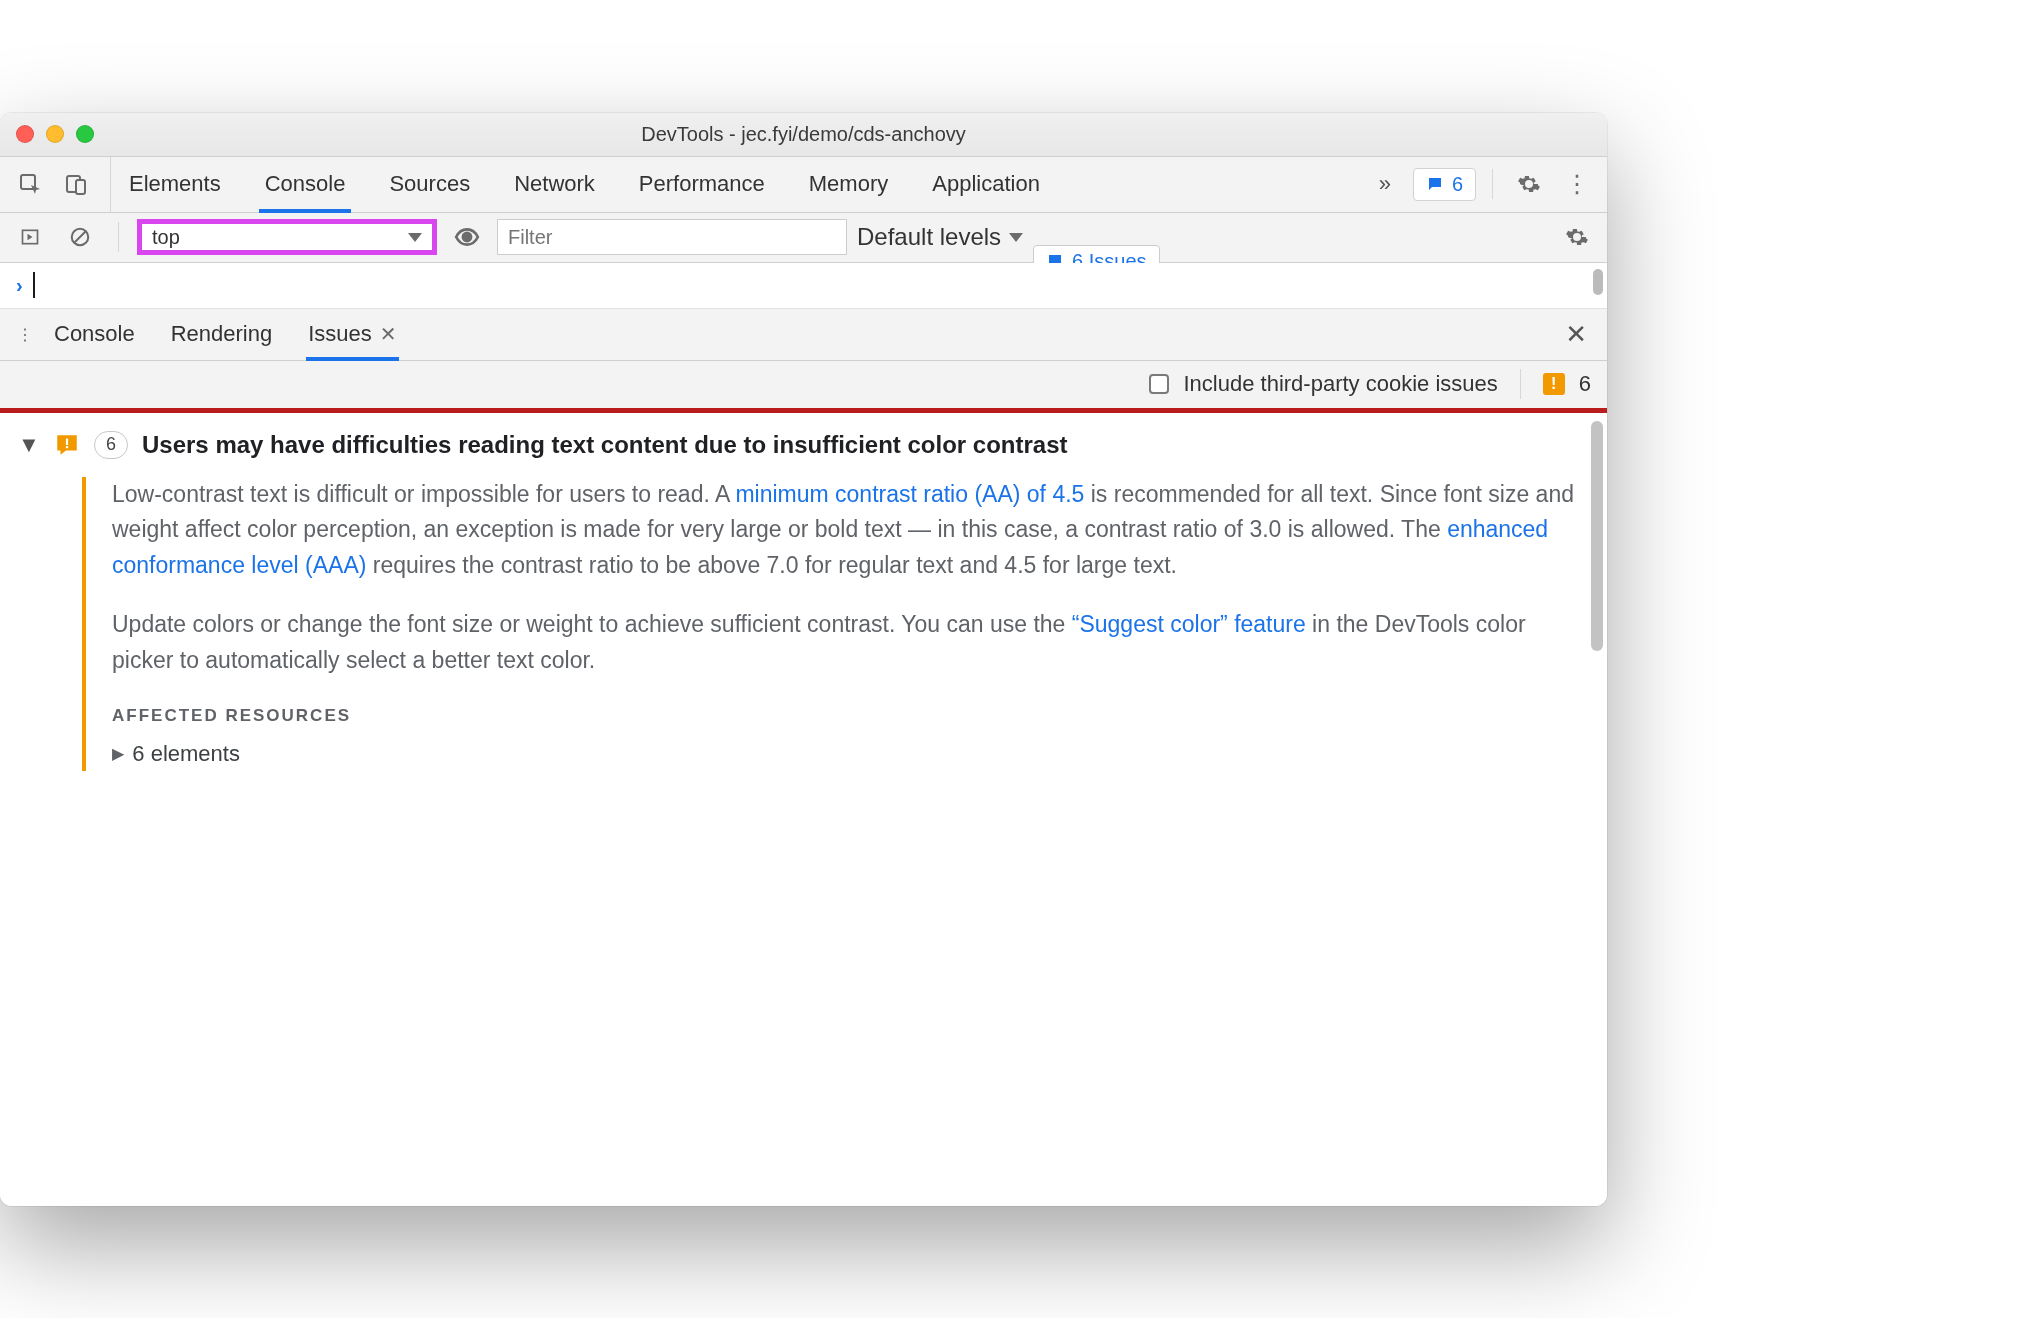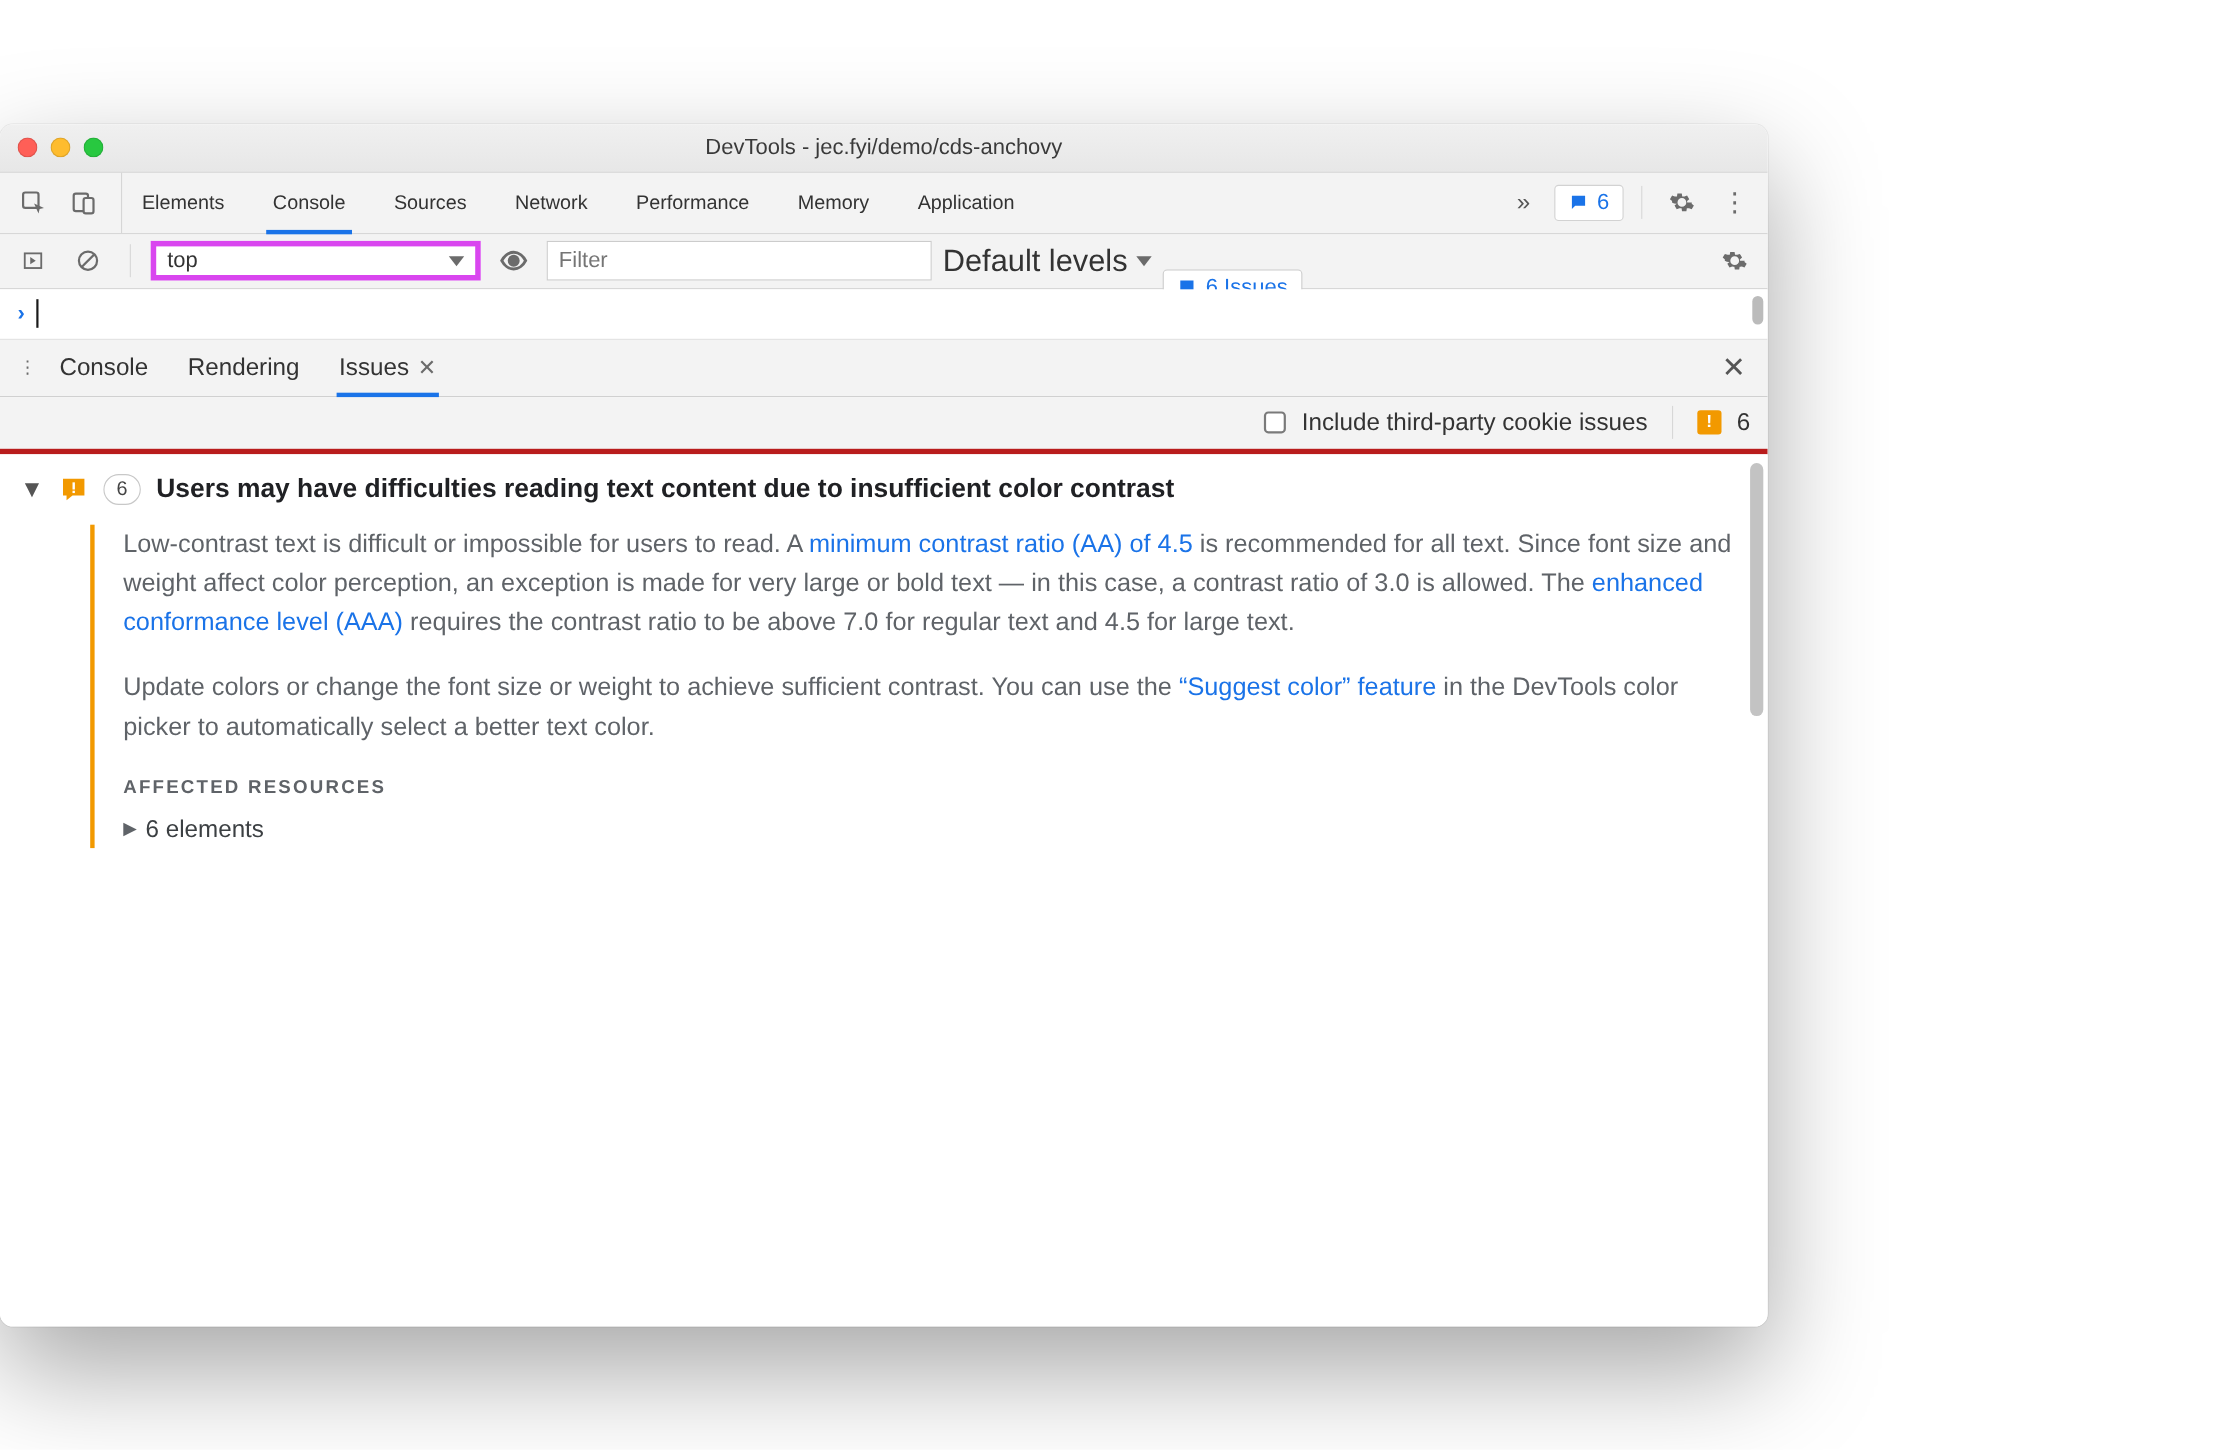--- a/index.html
+++ b/index.html
@@ -54,21 +54,21 @@
     display: flex; align-items: stretch;
     padding: 0 10px;
   }
   .ts-left { display:flex; align-items:center; gap: 6px; padding-right: 14px; border-right: 1px solid #d6d6d6; }
   .icon-btn {
     width: 40px; height: 40px; display:flex; align-items:center; justify-content:center;
     color:#6b6b6b; border-radius:4px;
   }
   .tabs { display:flex; align-items:stretch; padding-left: 14px; gap: 36px; }
   .tab {
-    display:flex; align-items:center; font-size: 18px; color:#333;
+    display:flex; align-items:center; font-size: 22px; color:#333;
     padding: 0 4px; cursor: default; position: relative;
   }
   .tab.active { color:#333; }
   .tab.active::after {
     content:""; position:absolute; left:-2px; right:-2px; bottom:-1px; height:4px;
     background:#1a73e8;
   }
   .ts-right { margin-left:auto; display:flex; align-items:center; gap: 8px; }
   .chip {
     display:flex; align-items:center; gap:8px; padding: 4px 12px;
@@ -86,21 +86,21 @@
   .select-like {
     height: 36px; min-width: 300px; padding: 0 10px;
     background:#fff; border:5px solid #d946ef; display:flex; align-items:center;
     justify-content: space-between; font-size:20px; color:#333;
   }
   .tri-down { width:0;height:0;border-left:7px solid transparent;border-right:7px solid transparent;border-top:9px solid #6b6b6b; }
   .filter-input {
     height: 36px; width: 350px; padding: 0 10px; font-size:20px;
     border:1px solid #ccc; background:#fff; color:#333;
   }
-  .lvl { display:flex; align-items:center; gap:8px; font-size:28px; color:#333; }
+  .lvl { display:flex; align-items:center; gap:8px; font-size:24px; color:#333; }
   .issues-pill {
     display:flex; align-items:center; gap:8px; font-size:20px; color:#1a73e8;
     background:#fff; border:1px solid #ccc; padding: 4px 12px; border-radius:4px;margin-top:48px;
   }
 
   
   .console-prompt {
     height: 46px; display:flex; align-items:center; padding: 0 16px; gap: 10px;
     border-bottom: 1px solid #e1e1e1; position: relative; background:#fff;
   }

